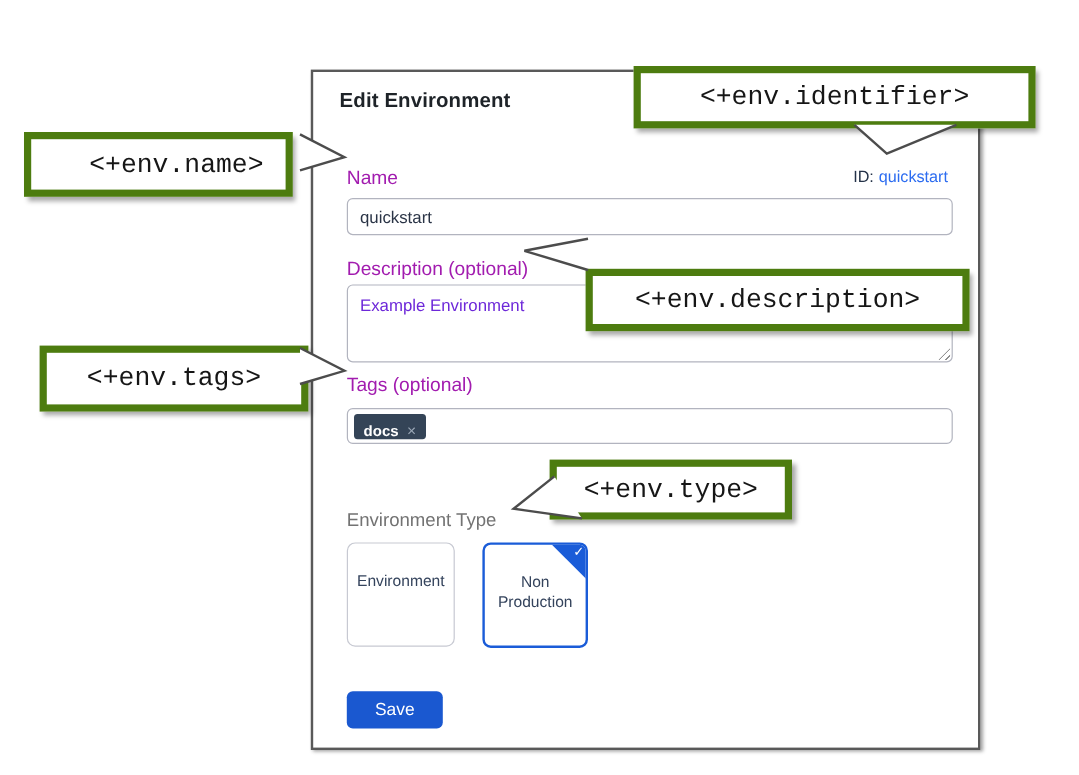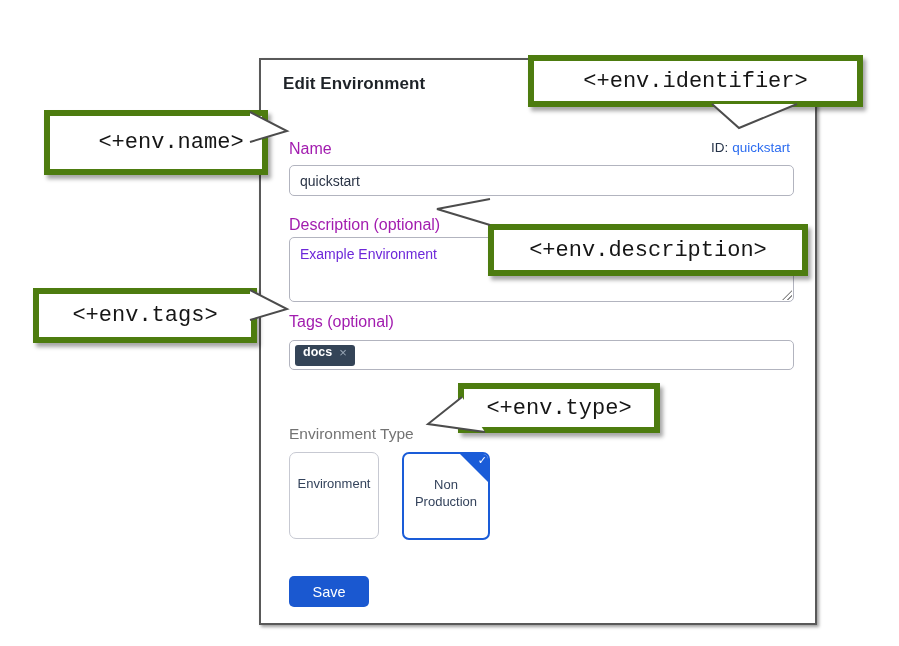--- a/index.html
+++ b/index.html
@@ -32,21 +32,21 @@
                resize:none; outline:none; font-family:"Liberation Sans", sans-serif;
                font-size:14px; font-weight:500; color:#6d28d9; padding:8px 10px; }
   .resize-grip { position:absolute; right:2px; bottom:2px; width:10px; height:10px;
                  pointer-events:none;
                  background:repeating-linear-gradient(135deg, transparent 0 2.5px, #8e8e8e 2.5px 4px);
                  clip-path:polygon(100% 0, 0 100%, 100% 100%); }
 
   .tags-input { position:absolute; left:28px; top:280px; width:505px; height:30px;
                 border:1px solid #b2b4bf; border-radius:5px; background:#fff;
                 display:flex; align-items:center; padding:0 5px; }
-  .tag-chip { display:inline-flex; align-items:flex-start; gap:7px; height:21px;
+  .tag-chip { display:inline-flex; align-items:flex-end; gap:7px; height:21px;
               background:#344457; color:#fff; border-radius:3px; padding:0 8px;
               font-size:12.5px; font-weight:700; }
   .tag-chip .x { color:#9aa7b6; font-weight:400; font-size:13px; cursor:pointer; }
 
   .lbl-envtype { position:absolute; left:28px; top:365px; font-size:15.5px; color:#737373; }
 
   .card { position:absolute; top:392px; border-radius:7px; background:#fff;
           text-align:center; font-size:13px; color:#34435c; line-height:1.3;
           padding-top:23px; cursor:pointer; }
   .card-prod { left:28px; width:90px; height:87px; border:1px solid #c7c9d2; }
@@ -59,21 +59,21 @@
   .save-btn { position:absolute; left:28px; top:516px; width:80px; height:31px;
               background:#1a58d0; color:#fff; border:none; border-radius:5px;
               font-family:"Liberation Sans", sans-serif; font-size:14.5px; cursor:pointer; }
 
   
   .callout { position:absolute; background:#fff; border:6px solid #4d7c0f;
              box-shadow:3px 4px 4px rgba(0,0,0,.35); z-index:9;
              display:flex; align-items:center; justify-content:center;
              font-family:"Liberation Mono", monospace; font-size:22px; color:#161616;
              white-space:nowrap; }
-  .co-name { left:44px;  top:110px; width:224px; height:65px;padding-left:30px; }
+  .co-name { left:20px;  top:110px; width:224px; height:54px;padding-left:30px; }
   .co-id   { left:528px; top:55px;  width:335px; height:52px; }
   .co-desc { left:488px; top:195px; width:320px; height:52px;margin-top:29px; }
   .co-tags { left:33px;  top:288px; width:224px; height:55px; }
   .co-type { left:458px; top:383px; width:202px; height:50px; }
 
   .tails { position:absolute; left:0; top:0; z-index:10; pointer-events:none; }
   .tails path { fill:#ffffff; stroke:#4c4c4c; stroke-width:2; }
 </style>
 </head>
 <body>

